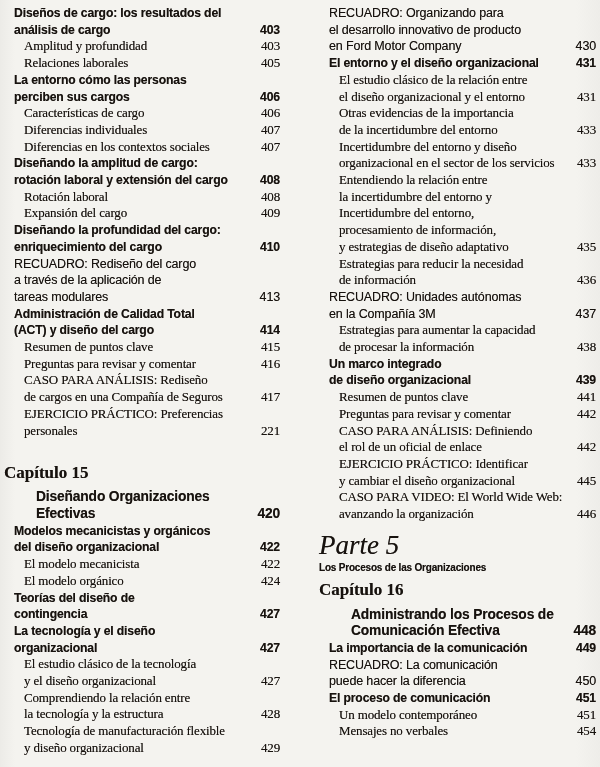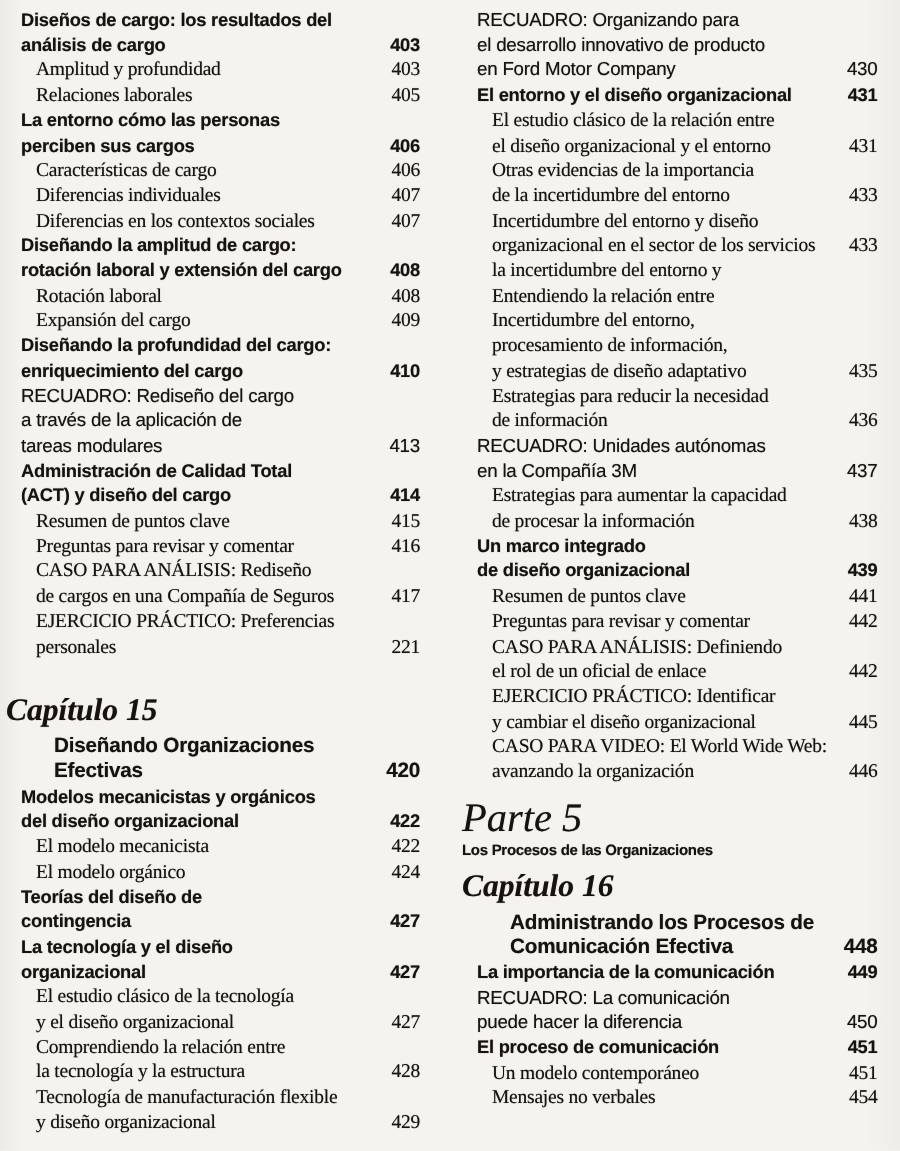--- a/index.html
+++ b/index.html
@@ -11,40 +11,40 @@
     color:#17120e;
     font-family:"Liberation Serif", serif;
   }
   .page {
     position:absolute; inset:0;
     background:linear-gradient(90deg,#ecebe7 0%,#f4f3ef 2.5%,#f4f3ef 96%,#eeede9 100%);
     text-shadow:0 0 0.6px rgba(23,18,14,0.55);
   }
   .col { position:absolute; top:5px; }
   .col-left  { left:4px;  width:276px; }
-  .col-right { left:308px; width:277px; }
+  .col-right { left:319px; width:277px; }
 
   .entry { }
   .line { display:flex; align-items:baseline; line-height:16.7px; }
   .txt { white-space:nowrap; }
   .pg  { margin-left:auto; padding-left:6px; white-space:nowrap; }
 
   
   .ind-0 { padding-left:0; }
   .ind-1 { padding-left:10px; }
   .ind-2 { padding-left:20px; }
 
   
   .e-serif { font-family:"Liberation Serif", serif; font-size:13px; letter-spacing:-0.15px; }
   .e-bold  { font-family:"Liberation Sans", sans-serif; font-weight:bold; font-size:12.2px; letter-spacing:-0.15px; }
   .e-sans  { font-family:"Liberation Sans", sans-serif; font-size:12.5px; letter-spacing:-0.15px; }
 
   .e-chapter-label {
-    font-family:"Liberation Serif", serif; font-weight:600; font-size:21px;
-    margin-top:24px; margin-bottom:6px;font-style:italic;
+    font-family:"Liberation Serif", serif; font-weight:600; font-size:17px;
+    margin-top:24px; margin-bottom:6px;
   }
   .e-chapter-label .line { line-height:20px; }
 
   .e-chapter-title {
     font-family:"Liberation Sans", sans-serif; font-weight:bold; font-size:13.8px;
     letter-spacing:-0.15px;
     margin-left:32px;
   }
 
   .e-part-label {
@@ -315,24 +315,24 @@
         <div class="line">
           <span class="txt">Incertidumbre del entorno y diseño</span>
         </div>
         <div class="line">
           <span class="txt">organizacional en el sector de los servicios</span>
           <span class="pg">433</span>
         </div>
       </div>
       <div class="entry e-serif ind-2">
         <div class="line">
+          <span class="txt">Entendiendo la relación entre</span>
+        </div>
+        <div class="line">
           <span class="txt">la incertidumbre del entorno y</span>
-        </div>
-        <div class="line">
-          <span class="txt">Entendiendo la relación entre</span>
         </div>
       </div>
       <div class="entry e-serif ind-2">
         <div class="line">
           <span class="txt">Incertidumbre del entorno,</span>
         </div>
         <div class="line">
           <span class="txt">procesamiento de información,</span>
         </div>
         <div class="line">

